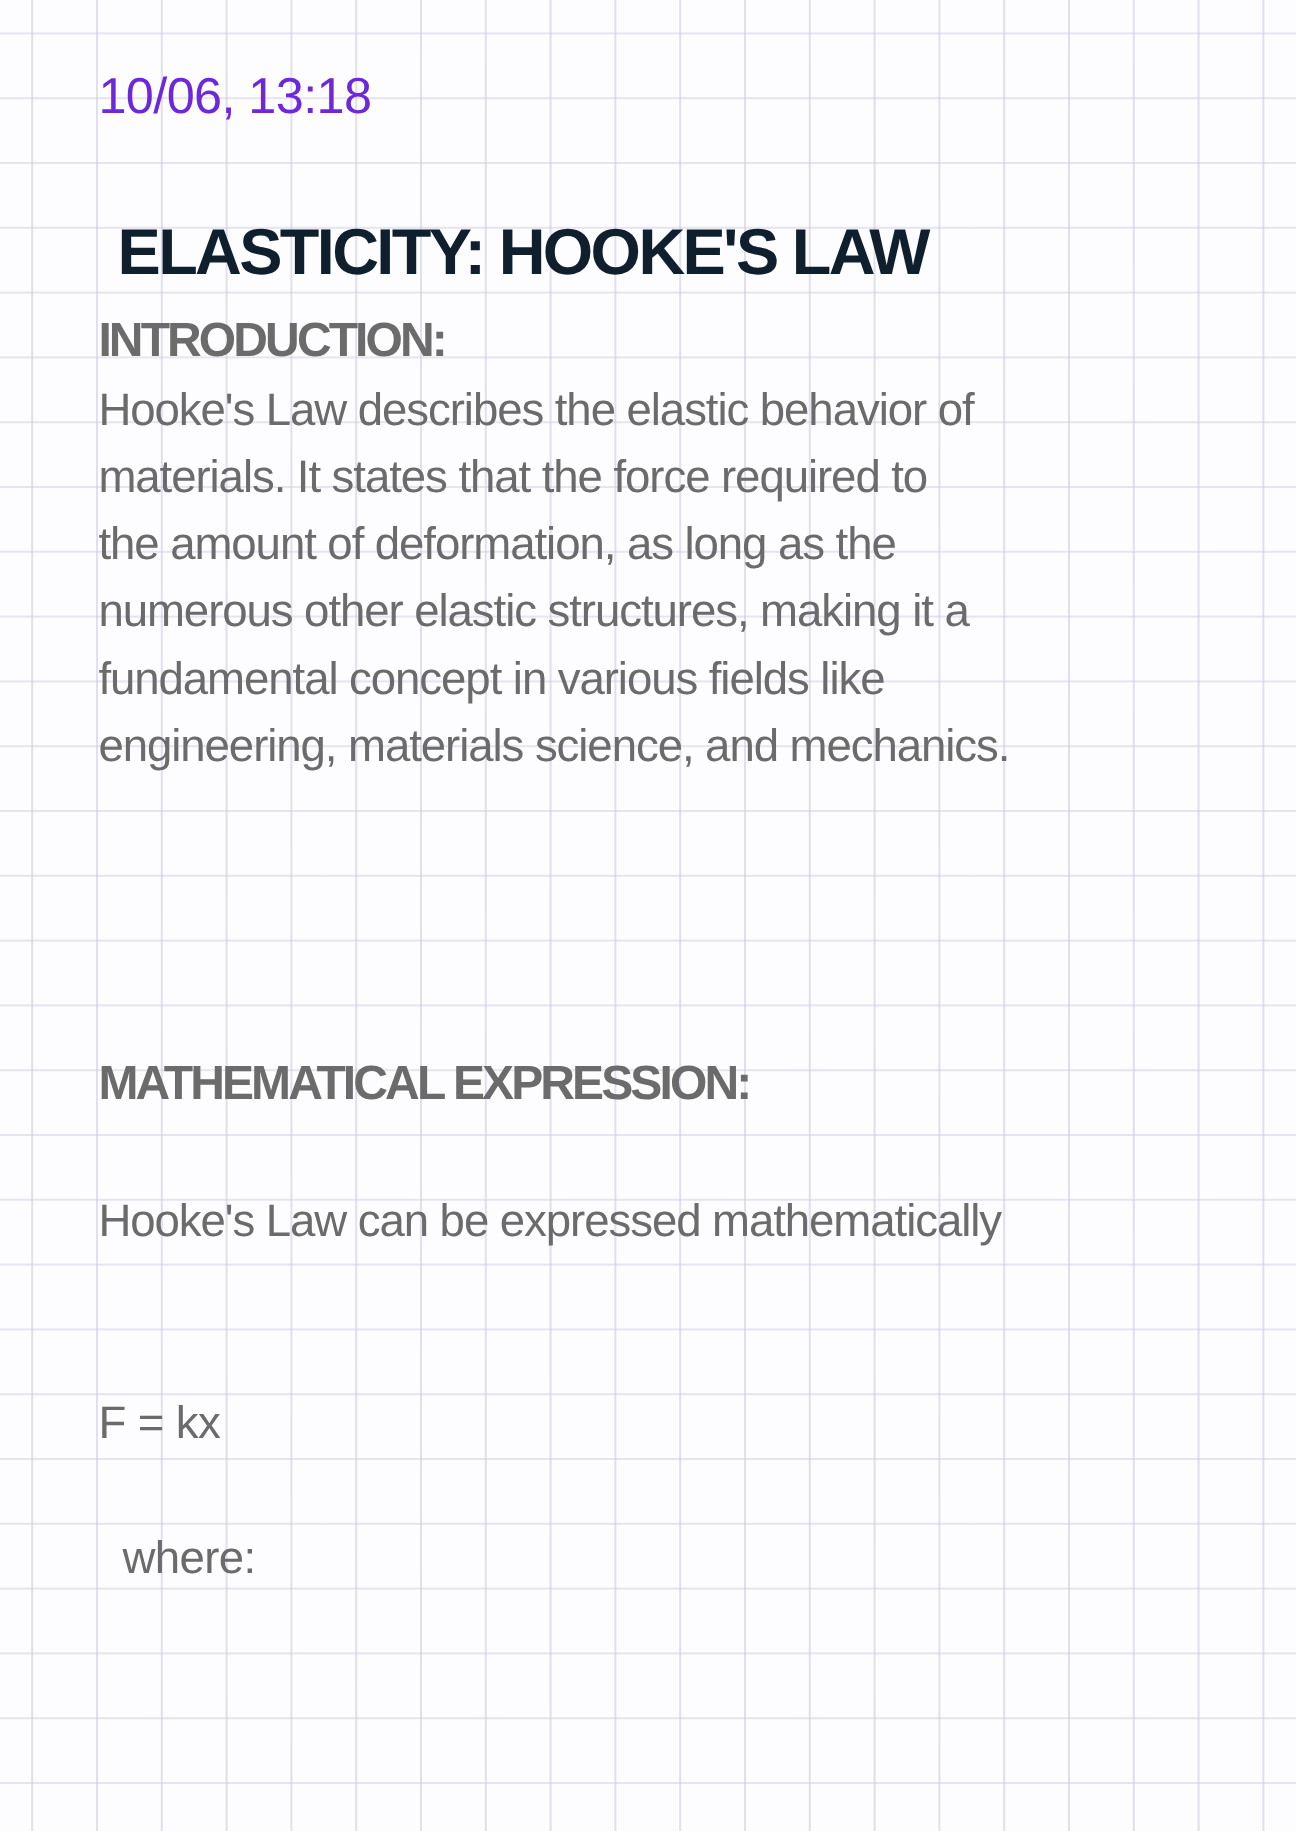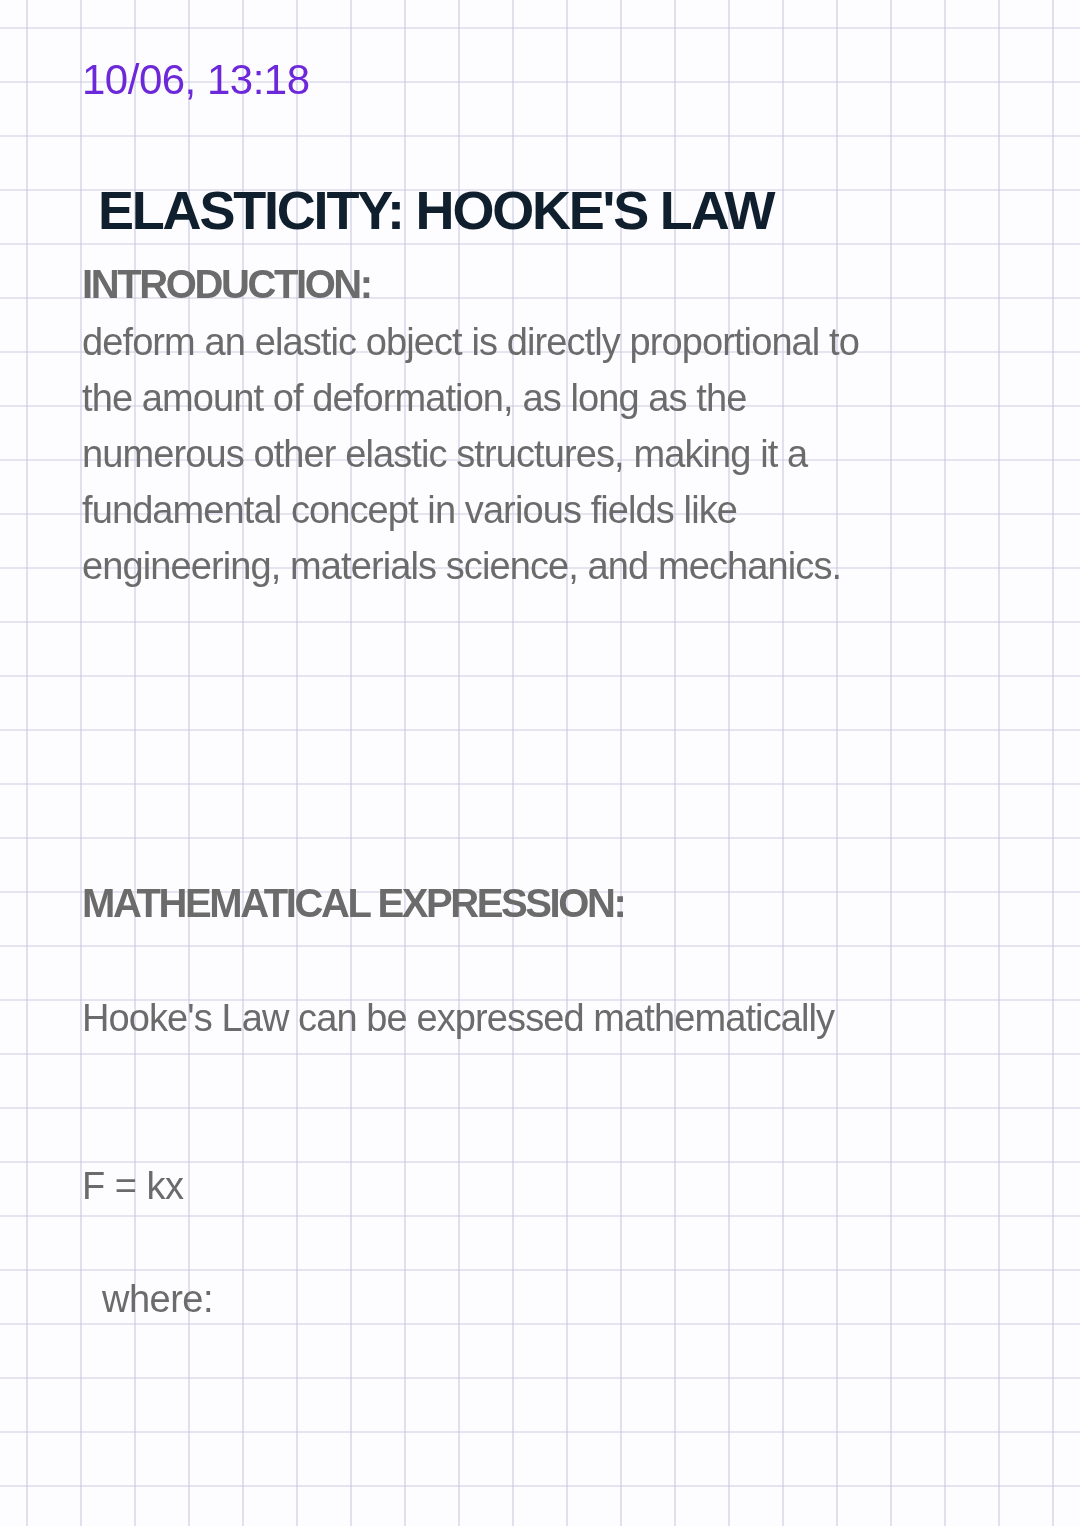--- a/index.html
+++ b/index.html
@@ -102,21 +102,22 @@
 <body>
 
 <div class="note">
   <div class="timestamp">10/06, 13:18</div>
 
   <h1 class="title">ELASTICITY: HOOKE'S LAW</h1>
 
   <h2 class="section-heading intro-heading">INTRODUCTION:</h2>
 
   <p class="body-block intro-body">
-    <span class="body-line">deform an elastic object is directly proportional to</span>
+    <span class="body-line">Hooke's Law describes the elastic behavior of</span>
+    <span class="body-line">materials. It states that the force required to</span>
     <span class="body-line">the amount of deformation, as long as the</span>
     <span class="body-line">numerous other elastic structures, making it a</span>
     <span class="body-line">fundamental concept in various fields like</span>
     <span class="body-line">engineering, materials science, and mechanics.</span>
   </p>
 
   <h2 class="section-heading math-heading">MATHEMATICAL EXPRESSION:</h2>
 
   <p class="body-block expr-body">
     <span class="body-line">Hooke's Law can be expressed mathematically</span>

